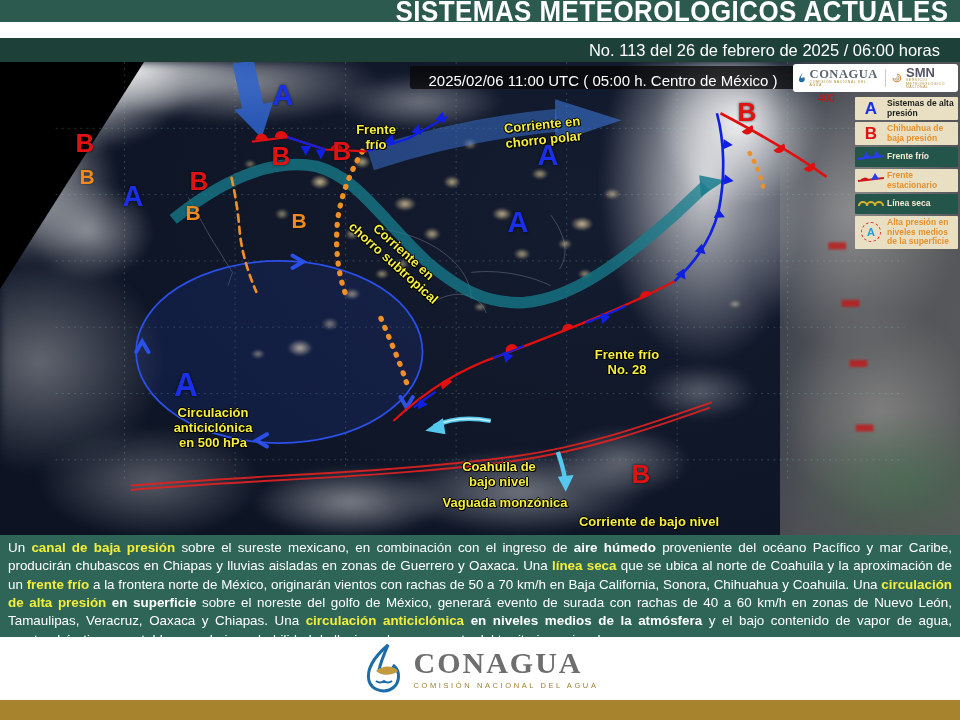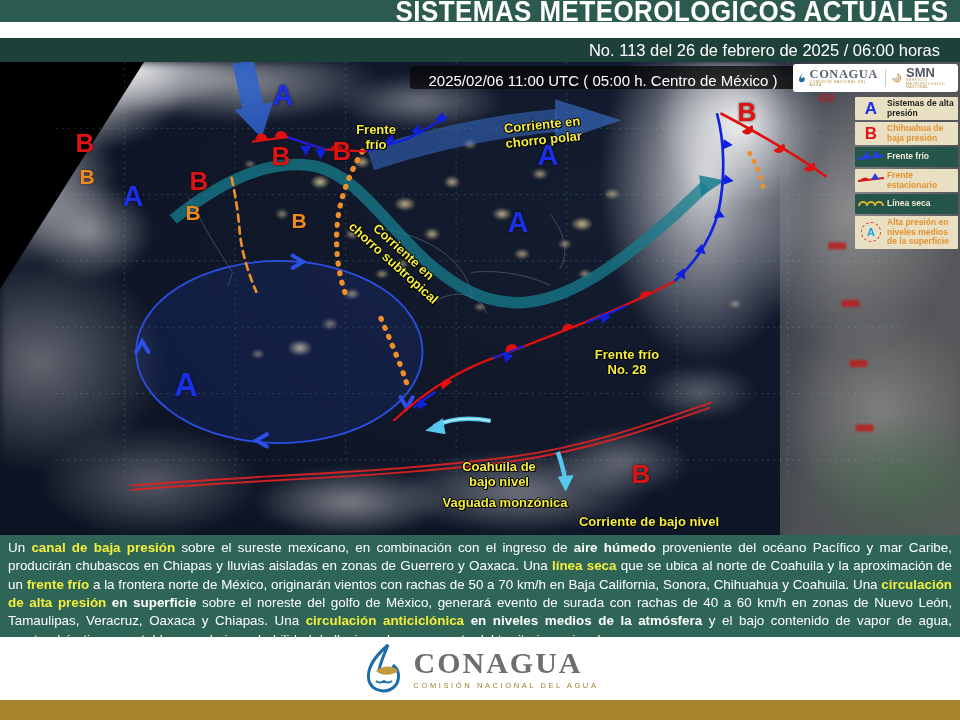--- a/index.html
+++ b/index.html
@@ -272,20 +272,23 @@
     <div class="mk mk-ob" style="left: 299px; top: 220px;">B</div>
     <div class="mk mk-ob" style="left: 87px; top: 176px;">B</div>
     <div class="lbl" style="left: 376px; top: 138px;">Frente
 frío</div>
     <div class="lbl" style="left: 543px; top: 133px; transform: translate(-50%, -50%) rotate(-6deg);">Corriente en
 chorro polar</div>
     <div class="lbl" style="left: 398px; top: 258px; transform: translate(-50%, -50%) rotate(42deg);">Corriente en
 chorro subtropical</div>
     <div class="lbl" style="left: 627px; top: 363px;">Frente frío
 No. 28</div>
+    <div class="lbl" style="left: 213px; top: 428px;">Circulación
+anticiclónica
+en 500 hPa</div>
     <div class="lbl" style="left: 499px; top: 475px;">Coahuila de
 bajo nivel</div>
     <div class="lbl" style="left: 505px; top: 503px; text-align: right;">Vaguada monzónica</div>
     <div class="lbl" style="left: 649px; top: 522px;">Corriente de bajo nivel</div>
   </div>
 
 <div class="stamp">
   <span>2025/02/06 11:00 UTC ( 05:00 h. Centro de México )</span>
 </div>
 <div class="r400">400</div>

